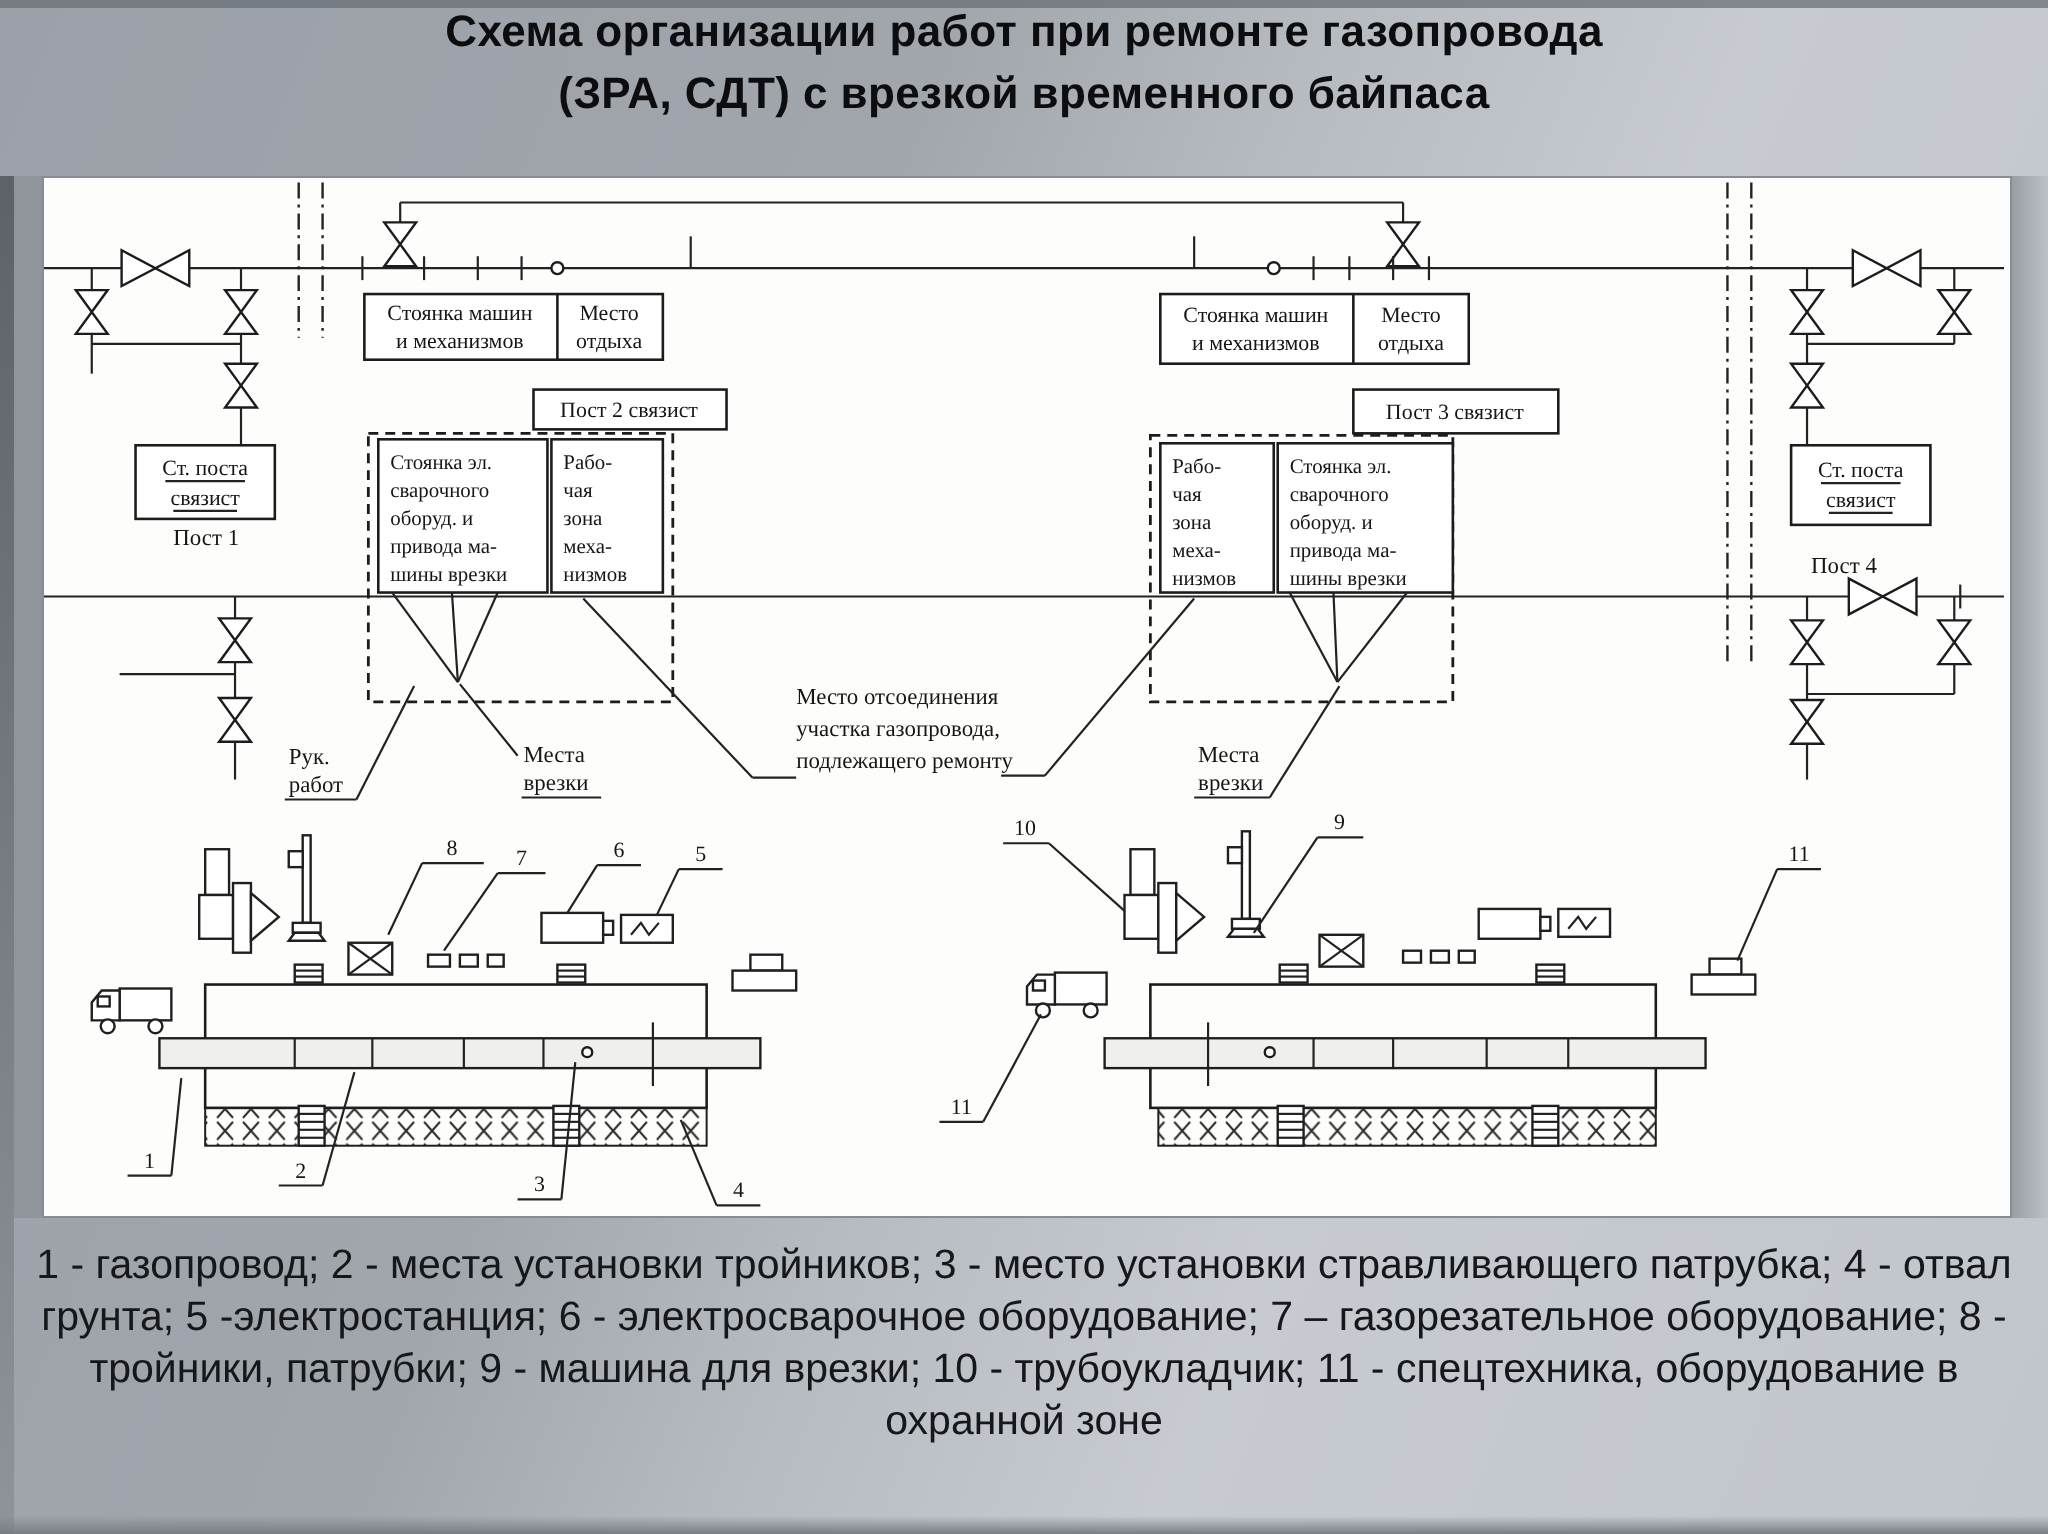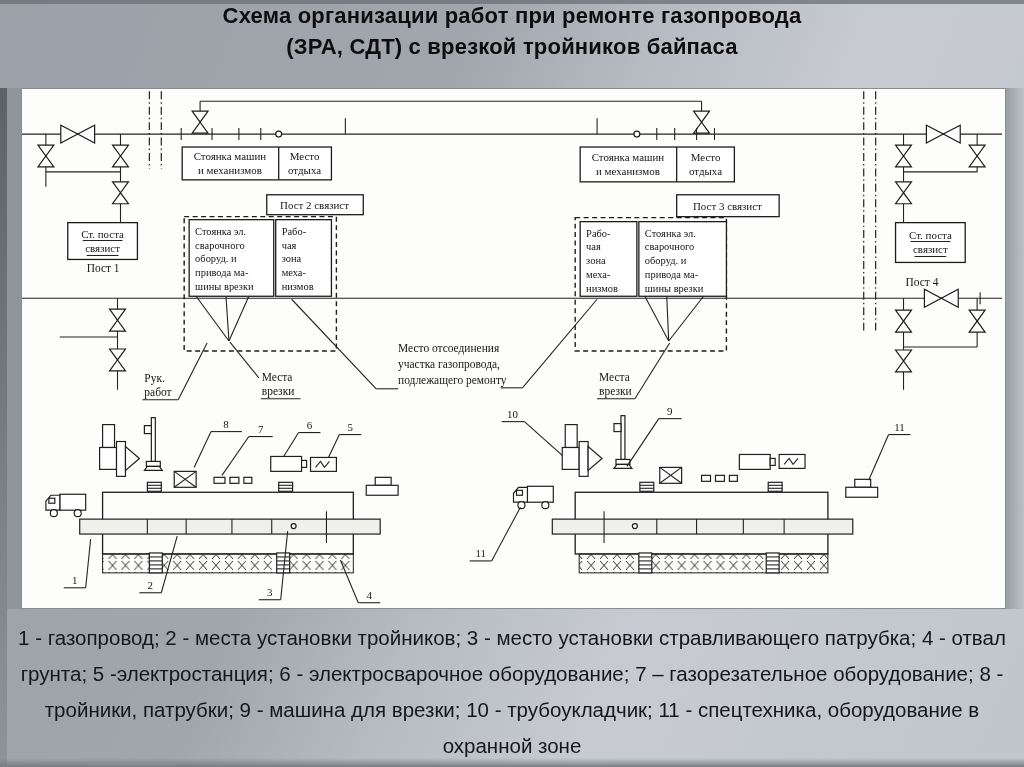--- a/index.html
+++ b/index.html
@@ -16,21 +16,21 @@
   .title{
     position:absolute;left:0;top:0;width:1024px;text-align:center;
     font-weight:bold;font-size:22px;line-height:31px;color:#0d0d0f;letter-spacing:.2px;
   }
   .panel{
     position:absolute;left:22px;top:89px;width:983px;height:519px;background:#fdfdfc;
     box-shadow:0 0 0 1px #888d94;
   }
   .caption{
     position:absolute;left:14px;top:620px;width:996px;text-align:center;
-    font-size:20.5px;line-height:36px;color:#16171a;
+    font-size:20.5px;line-height:26px;color:#16171a;
   }
   svg{display:block}
   .ln{stroke:#222;stroke-width:1.1;fill:none}
   .lnb{stroke:#1c1c1c;stroke-width:1.3;fill:none}
   .bx{fill:#fff;stroke:#1c1c1c;stroke-width:1.3}
   .dsh{fill:none;stroke:#1c1c1c;stroke-width:1.4;stroke-dasharray:5 3.5}
   .ddot{stroke:#222;stroke-width:1.2;stroke-dasharray:8 3 1.5 3;fill:none}
   .vlv{fill:#fff;stroke:#1c1c1c;stroke-width:1.2}
   .ico{fill:#fff;stroke:#1f1f1f;stroke-width:1.2}
   .pipe{fill:#efefec;stroke:#1f1f1f;stroke-width:1.2}
@@ -44,21 +44,21 @@
 <body>
 
 <div class="edge-top"></div>
 <div class="edge-left"></div>
 <div class="edge-left2"></div>
 <div class="edge-right"></div>
 <div class="edge-bottom"></div>
 
 <div class="title">
   <div>Схема организации работ при ремонте газопровода</div>
-  <div>(ЗРА, СДТ) с врезкой тройников байпаса</div>
+  <div>(ЗРА, СДТ) с врезкой временного байпаса</div>
 </div>
 
 <div class="panel">
 <svg width="983" height="519" viewBox="5 1 988 519">
   <defs>
     <pattern id="hx" width="13" height="11" patternUnits="userSpaceOnUse">
       <path d="M1,1 L9,10 M9,1 L1,10" stroke="#2a2a2a" stroke-width="1" fill="none"></path>
     </pattern>
     <g id="vv">
           <polygon class="vlv" points="-8,-11 8,-11 0,0"></polygon>

